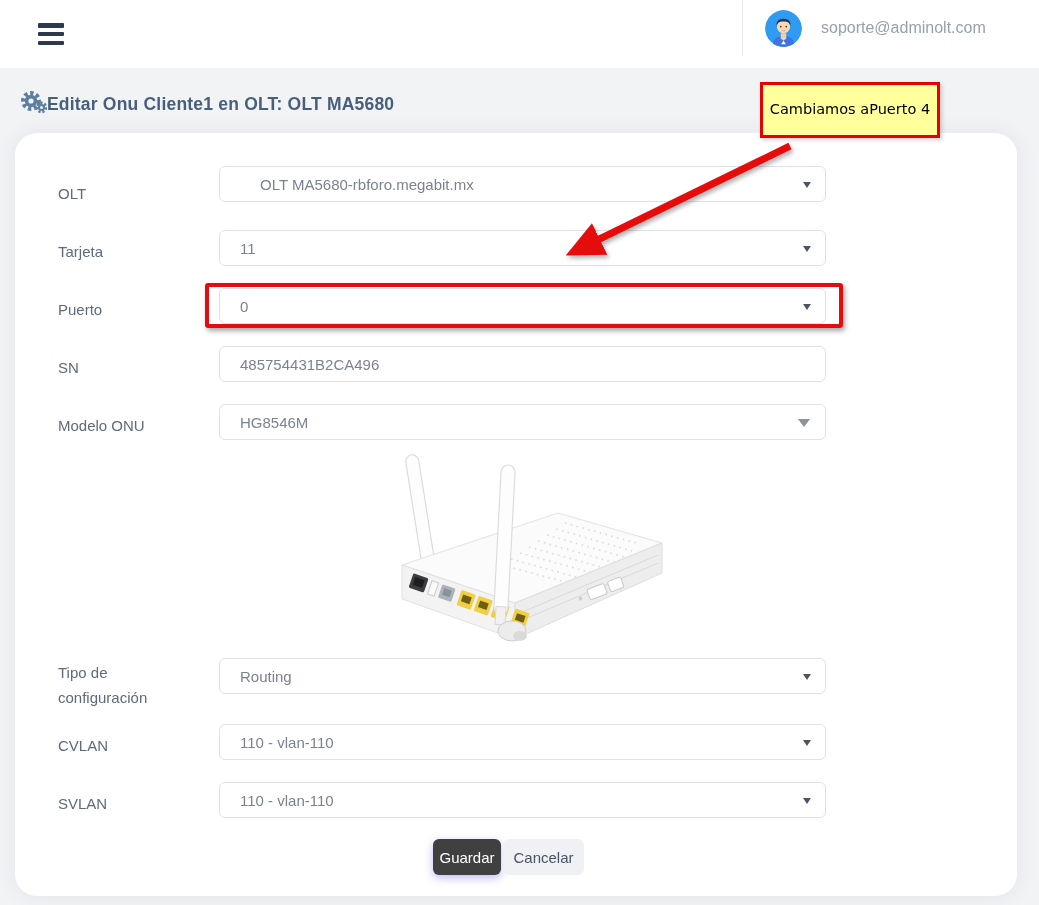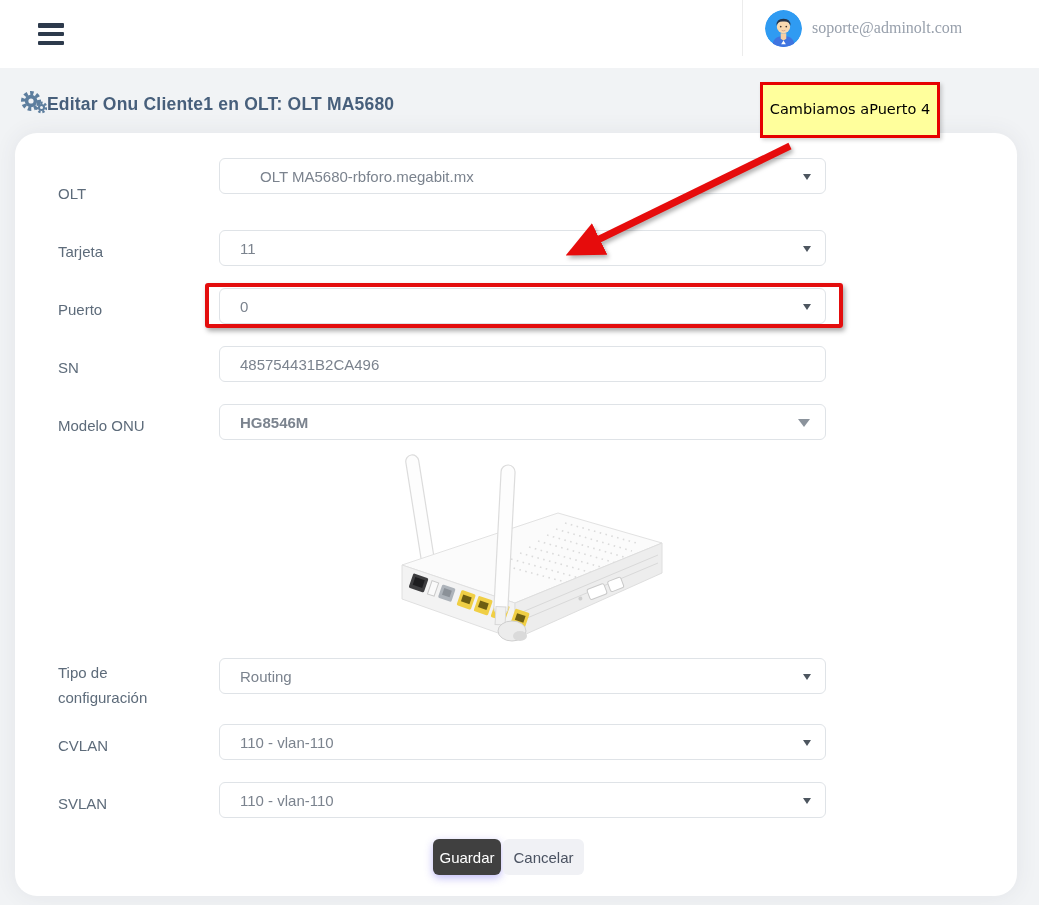--- a/index.html
+++ b/index.html
@@ -19,22 +19,22 @@
   }
   .hamburger {
     position:absolute; left:38px; top:23px; width:26px; height:22px;
     display:flex; flex-direction:column; justify-content:space-between;
     cursor:pointer;
   }
   .hamburger span { display:block; width:26px; height:4.5px; background:#2d3a4c; border-radius:1px; }
   .user-box {
     position:absolute; left:742px; top:0; width:276px; height:56px;
     border-left:1px solid #ececec;
-    display:flex; align-items:center; gap:10px; padding-left:22px;
-    background:#fff; cursor:pointer;font-family:Liberation Serif, serif;
+    display:flex; align-items:center; gap:19px; padding-left:22px;
+    background:#fff; cursor:pointer;
   }
   .avatar { width:37px; height:37px; border-radius:50%; overflow:hidden; flex:0 0 auto; }
   .user-email { font-size:16px; color:#98a0ac; }
 
   
   .content-bg {
     position:absolute; top:68px; left:0; width:1039px; height:837px;
     background:#f1f3f5;
   }
   .page-title-row {
@@ -70,25 +70,25 @@
     border-top:6px solid #4d565f;
   }
   .caret-big {
     position:absolute; right:15px; top:14px;
     width:0; height:0;
     border-left:6.5px solid transparent; border-right:6.5px solid transparent;
     border-top:8px solid #8b939c;
   }
 
   
-  .lbl-olt    { top:48px; }  .ctl-olt    { top:25px;padding-left:40px; }
+  .lbl-olt    { top:48px; }  .ctl-olt    { top:33px;padding-left:40px; }
   .lbl-tarjeta{ top:106px; } .ctl-tarjeta{ top:97px; }
   .lbl-puerto { top:164px; } .ctl-puerto { top:155px; }
   .lbl-sn     { top:222px; } .ctl-sn     { top:213px; }
-  .lbl-modelo { top:280px; } .ctl-modelo { top:271px;font-weight:bold; }
+  .lbl-modelo { top:280px; } .ctl-modelo { top:271px; }
   .lbl-tipo   { top:527px; } .ctl-tipo   { top:525px; }
   .lbl-cvlan  { top:600px; } .ctl-cvlan  { top:591px; }
   .lbl-svlan  { top:658px; } .ctl-svlan  { top:649px; }
 
   .product-img { position:absolute; left:345px; top:310px; width:320px; height:212px; }
 
   
   .btn-row { position:absolute; left:418px; top:706px; display:flex; }
   .btn {
     height:36px; border:none; border-radius:6px; font-size:15px;

